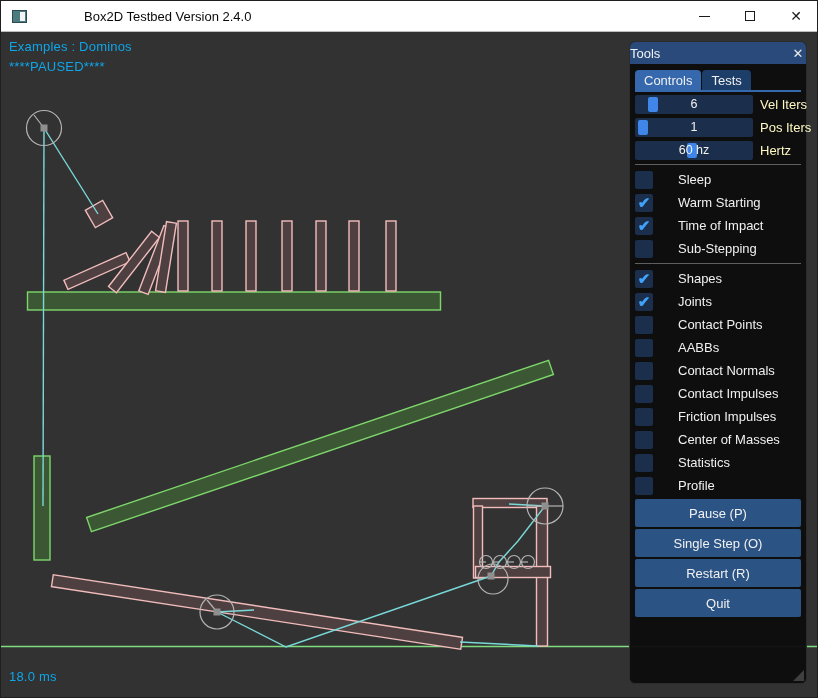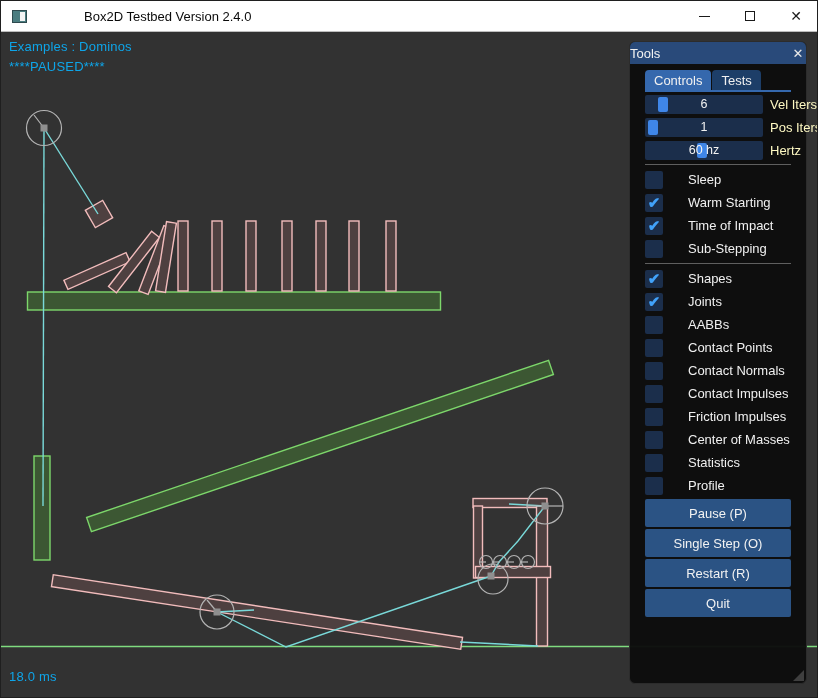--- a/index.html
+++ b/index.html
@@ -50,21 +50,21 @@
     content:""; position:absolute; right:2px; bottom:2px;
     width:0; height:0; border-style:solid;
     border-width:0 0 11px 11px; border-color:transparent transparent #3f3f3f transparent;
   }
   .panel-header {
     height:22px; background:#294a7a; border-radius:5px 5px 0 0;
     display:flex; align-items:center; padding:0 0; flex:none;
   }
   .panel-title { color:#f2f2f2; font-size:13px; }
   .panel-close { margin-left:auto; color:#e8e8e8; font-size:13px; width:16px; text-align:center; }
-  .panel-body { padding:0 15px; flex:1; }
+  .panel-body { padding:0 5px; flex:1; }
 
   .tabbar {
     display:flex; gap:1px; margin-top:6px;
     border-bottom:2px solid #3568ad; height:22px; align-items:flex-end;
   }
   .tab {
     background:#1d3e68; color:#f0f0f0; font-size:13px;
     padding:3px 9px 2px 9px; border-radius:4px 4px 0 0; height:20px;
   }
   .tab.checked { background:#3568ad; }
@@ -242,25 +242,25 @@
       <span class="check-label">Shapes</span>
     </div>
     <div class="check-row checked">
       <div class="check-box">
           <span class="check-mark">✔</span>
         </div>
       <span class="check-label">Joints</span>
     </div>
     <div class="check-row">
       <div class="check-box"></div>
+      <span class="check-label">Contact Points</span>
+    </div>
+    <div class="check-row">
+      <div class="check-box"></div>
       <span class="check-label">AABBs</span>
-    </div>
-    <div class="check-row">
-      <div class="check-box"></div>
-      <span class="check-label">Contact Points</span>
     </div>
     <div class="check-row">
       <div class="check-box"></div>
       <span class="check-label">Contact Normals</span>
     </div>
     <div class="check-row">
       <div class="check-box"></div>
       <span class="check-label">Contact Impulses</span>
     </div>
     <div class="check-row">

